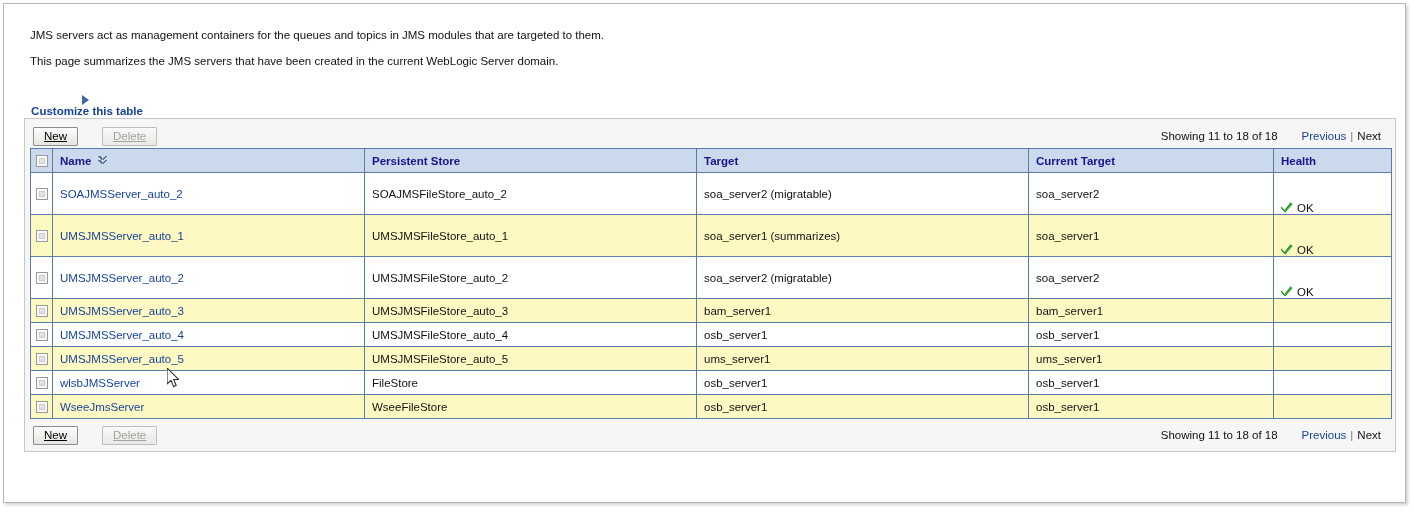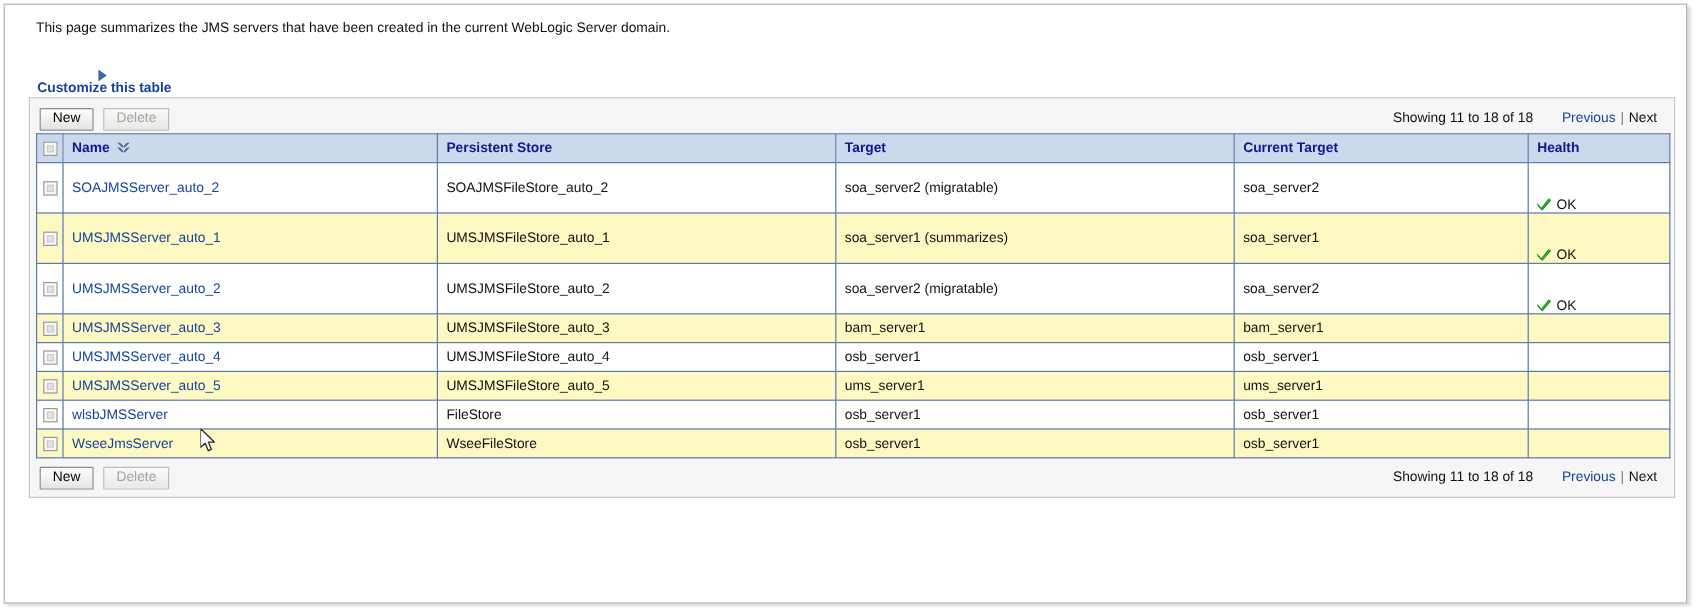--- a/index.html
+++ b/index.html
@@ -114,28 +114,29 @@
   .btn {
     font-family: "Liberation Sans", sans-serif;
     font-size: 11.5px;
     color: #000000;
     background: linear-gradient(to bottom, #fdfdfd 0%, #f1f1ef 50%, #e4e4e0 100%);
     border: 1px solid #8d8d8d;
     border-radius: 1px;
     padding: 2px 10px 3px 10px;
     cursor: pointer;
     line-height: 12px;
+    text-decoration: underline;
   }
   .btn.disabled {
     color: #a3a3a3;
     border-color: #bdbdbd;
     background: linear-gradient(to bottom, #fafafa 0%, #f0f0ee 50%, #e9e9e5 100%);
     cursor: default;
   }
-  .btn + .btn { margin-left: 8px; }
+  .btn + .btn { margin-left: 24px; }
 
   .pager {
     margin-left: auto;
     font-size: 11.5px;
     color: #111111;
     display: flex;
     align-items: center;
     gap: 4px;
     padding-right: 7px;
     white-space: nowrap;
@@ -270,20 +271,21 @@
   }
 </style>
 </head>
 <body>
 
 <div id="panel">
 
 
   <div id="content">
 
+    <div class="desc d1">JMS servers act as management containers for the queues and topics in JMS modules that are targeted to them.</div>
     <div class="desc d2">This page summarizes the JMS servers that have been created in the current WebLogic Server domain.</div>
 
     <div id="customize-row">
       <span class="tri-icon"></span>
       <span id="customize-label">Customize this table</span>
     </div>
 
 
     <div id="table-frame">
 

